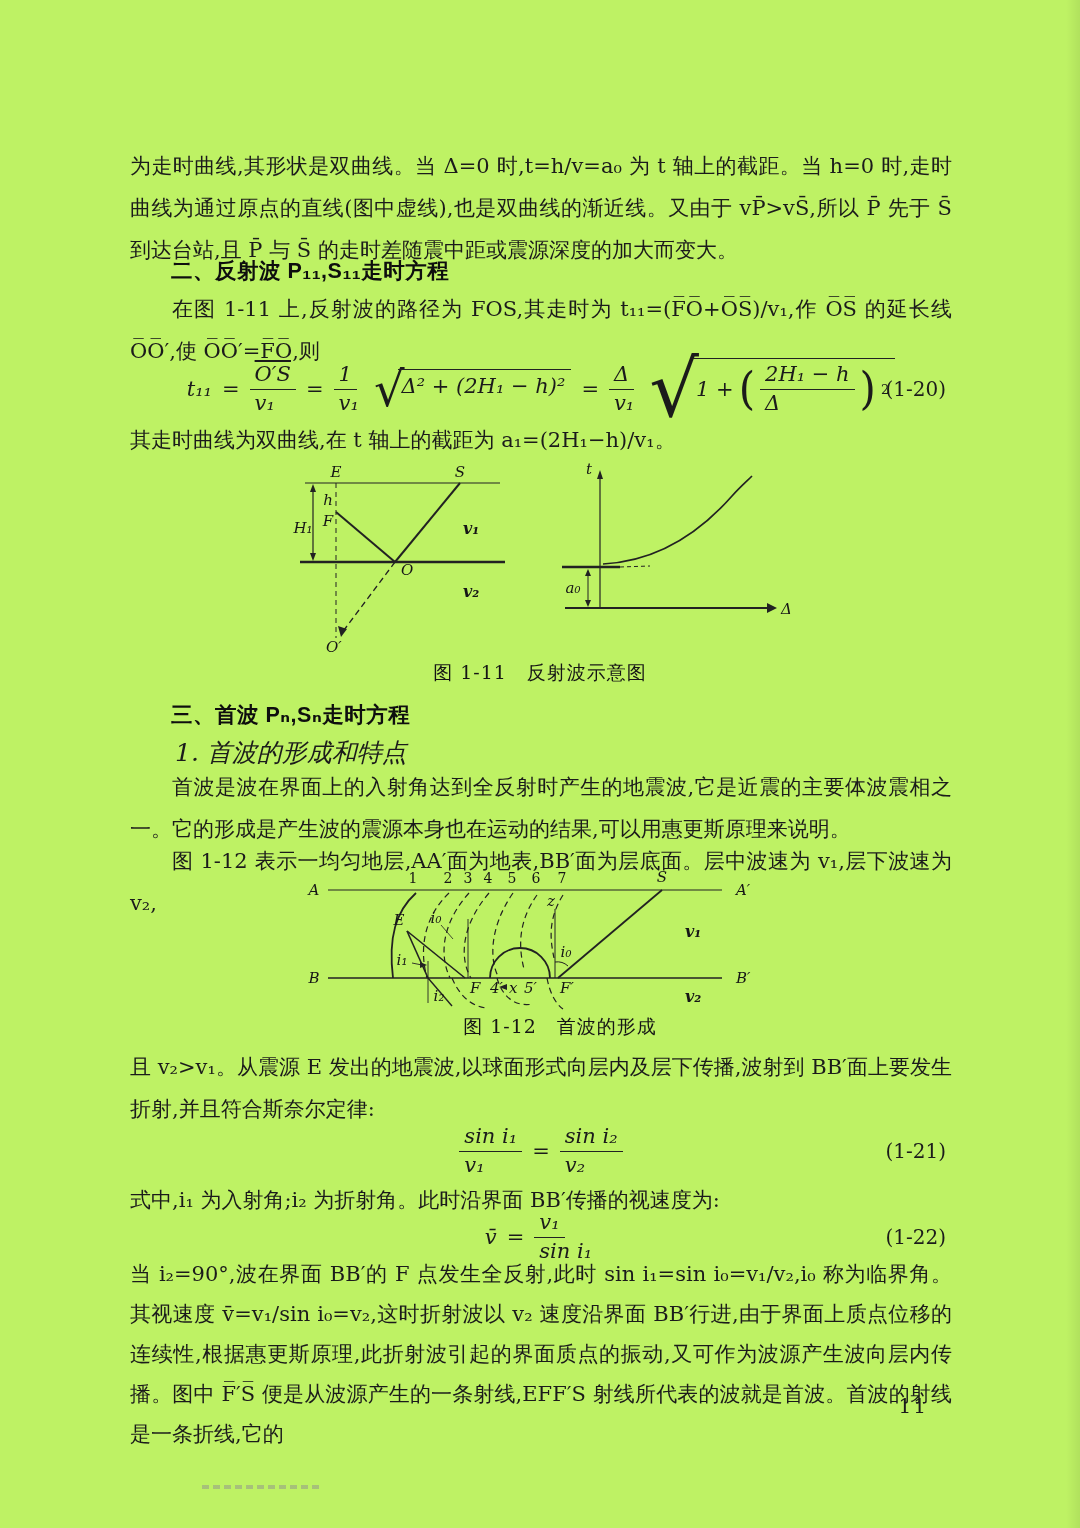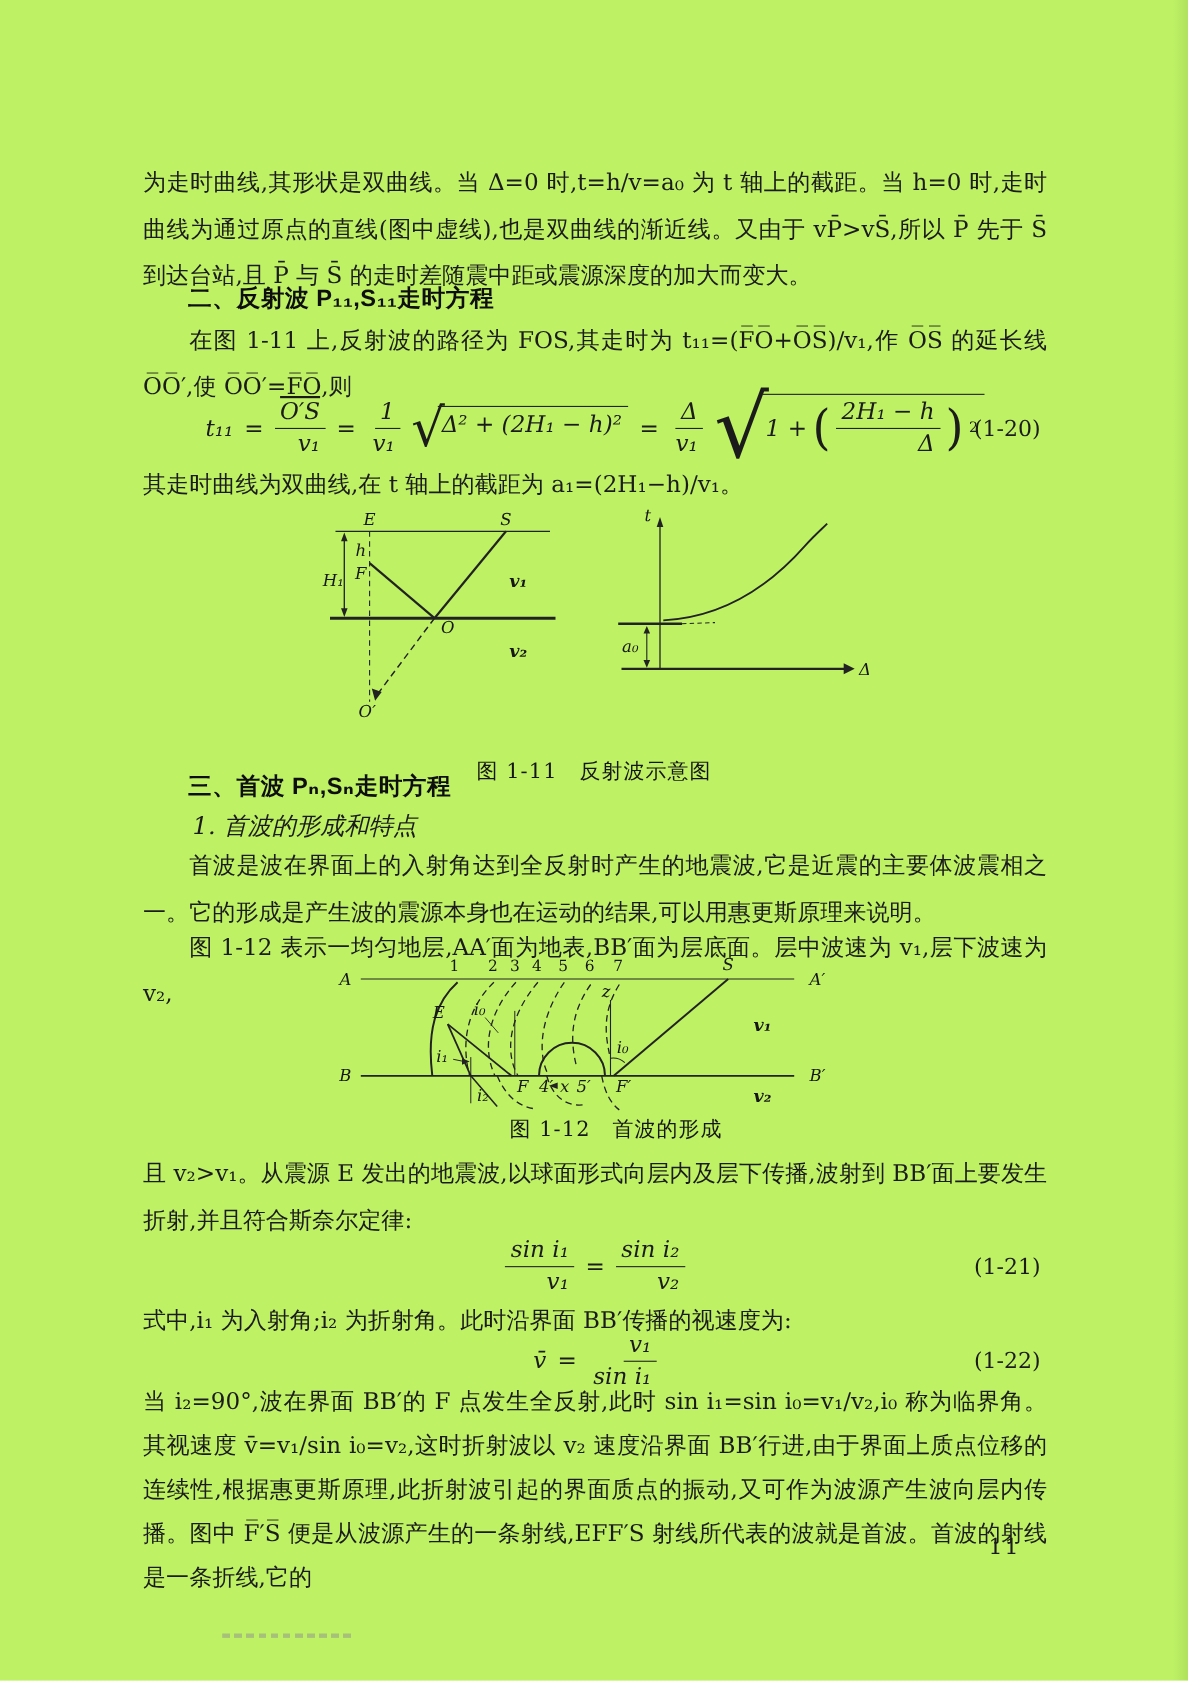--- a/index.html
+++ b/index.html
@@ -16,35 +16,35 @@
   }
   .indent { text-indent:42px; }
   .h2 {
     position:absolute; left:171px;
     font-family:"Liberation Sans","DejaVu Sans",sans-serif;
     font-weight:bold; font-size:21.5px; color:#0e0e0e;
     letter-spacing:0.5px;
   }
   .sub {
     position:absolute; left:175px;
-    font-size:22px; font-style:italic;
+    font-size:25px; font-style:italic;
     font-family:"DejaVu Serif", serif;
   }
   .caption {
     position:absolute; left:0; width:1080px; text-align:center;
     font-size:19px; color:#151515; letter-spacing:1px;
   }
   .fig { position:absolute; }
   .eqrow {
     position:absolute; left:130px; width:822px;
     display:flex; align-items:center; justify-content:center; gap:10px;
     font-style:italic; font-size:21px;
   }
   .eqrow .tag { position:absolute; right:6px; font-style:normal; font-size:20px; }
-  .frac { display:inline-flex; flex-direction:column; align-items:flex-end; line-height:1.12; }
+  .frac { display:inline-flex; flex-direction:column; align-items:flex-start; line-height:1.12; }
   .frac .num { padding:0 5px 2px; border-bottom:1.6px solid #222; }
   .frac .den { padding:2px 5px 0; }
   .ol { text-decoration:overline; }
   .sqrt { display:inline-flex; align-items:flex-start; }
   .sqrt .sgn { font-size:48px; line-height:40px; font-style:normal; }
   .sqrt .bod { border-top:1.8px solid #222; margin-left:-6px; padding:4px 6px 0 3px;
                display:inline-flex; align-items:center; gap:5px; }
   .sqrt.tall .sgn { font-size:78px; line-height:62px; }
   .bigp { font-size:42px; line-height:0; font-style:normal; font-weight:300; transform:scaleY(1.05); }
   .s2 { font-size:13px; vertical-align:super; font-style:normal; }
@@ -151,21 +151,21 @@
         <polygon points="315,138 321,138 318,145" fill="#222" stroke="none"></polygon>
         <path d="M333,102 C390,99 432,68 462,34 C470,25 477,19 482,14" stroke-width="1.7"></path>
       </g>
       <g>
         <text class="lbl" x="322" y="12" text-anchor="end">t</text>
         <text class="lbl" x="303" y="131" text-anchor="middle">a₀</text>
         <text class="lbl" x="511" y="152">Δ</text>
       </g>
     </svg>
   </div>
-  <div class="caption" style="top:660px;margin-top:28px;">图 1-11　反射波示意图</div>
+  <div class="caption" style="top:660px;">图 1-11　反射波示意图</div>
 
   <div class="h2" style="top:700px;">三、首波 Pₙ,Sₙ走时方程</div>
   <div class="sub" style="top:736px;">1. 首波的形成和特点</div>
 
   <div class="para indent" style="top:766px;">首波是波在界面上的入射角达到全反射时产生的地震波,它是近震的主要体波震相之一。它的形成是产生波的震源本身也在运动的结果,可以用惠更斯原理来说明。</div>
   <div class="para indent" style="top:840px;">图 1-12 表示一均匀地层,AA′面为地表,BB′面为层底面。层中波速为 v₁,层下波速为 v₂,</div>
 
   <div class="fig" style="left:300px; top:865px; width:480px; height:150px;">
     <svg width="480" height="150" viewBox="0 0 480 150">
       <g stroke="#222" fill="none">

